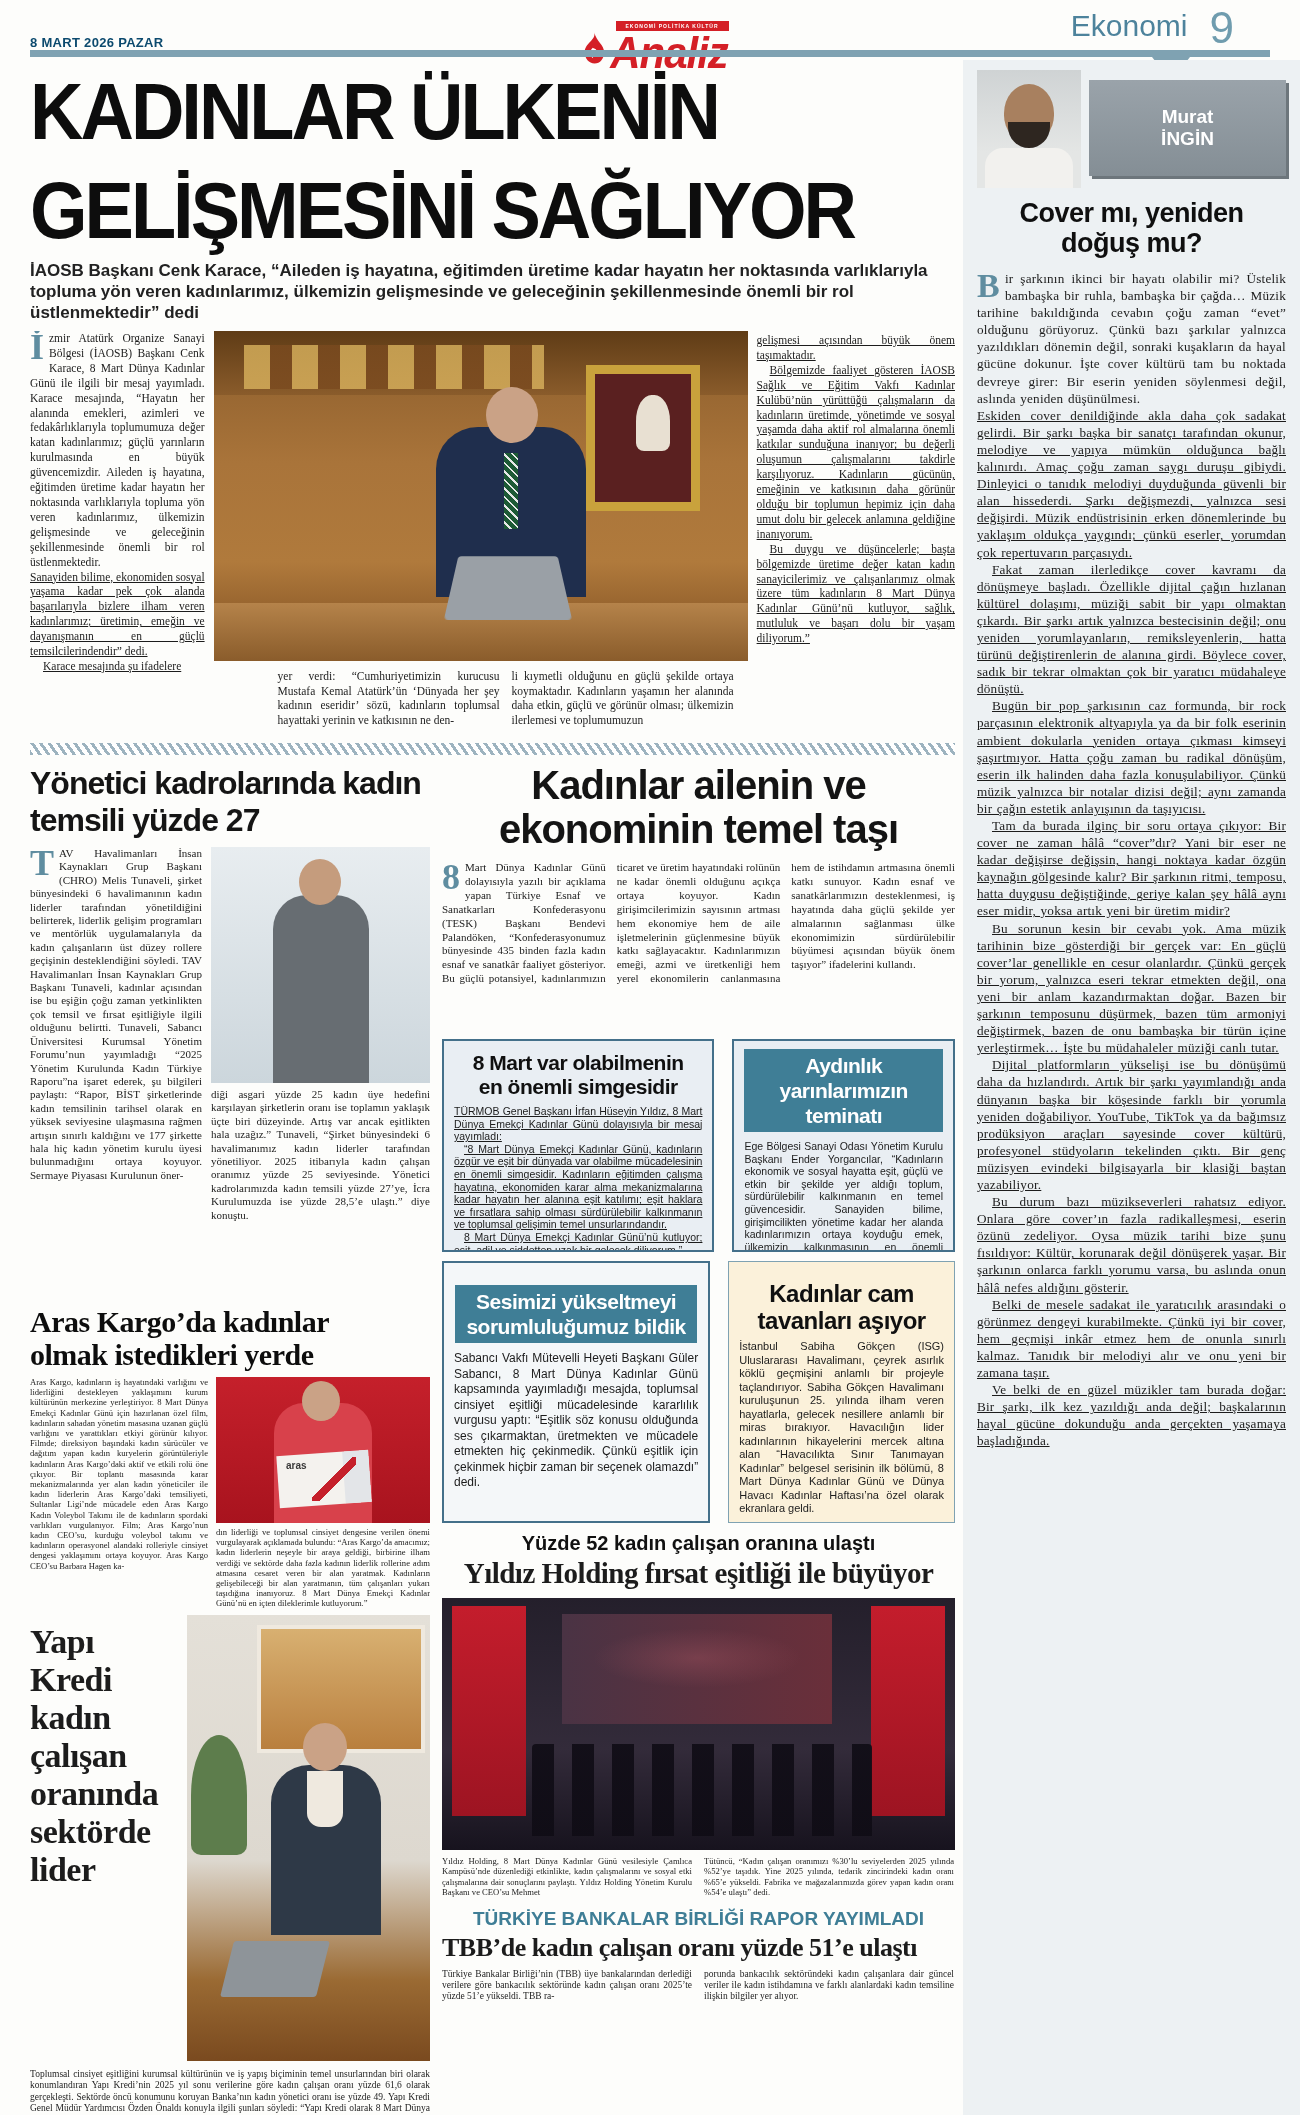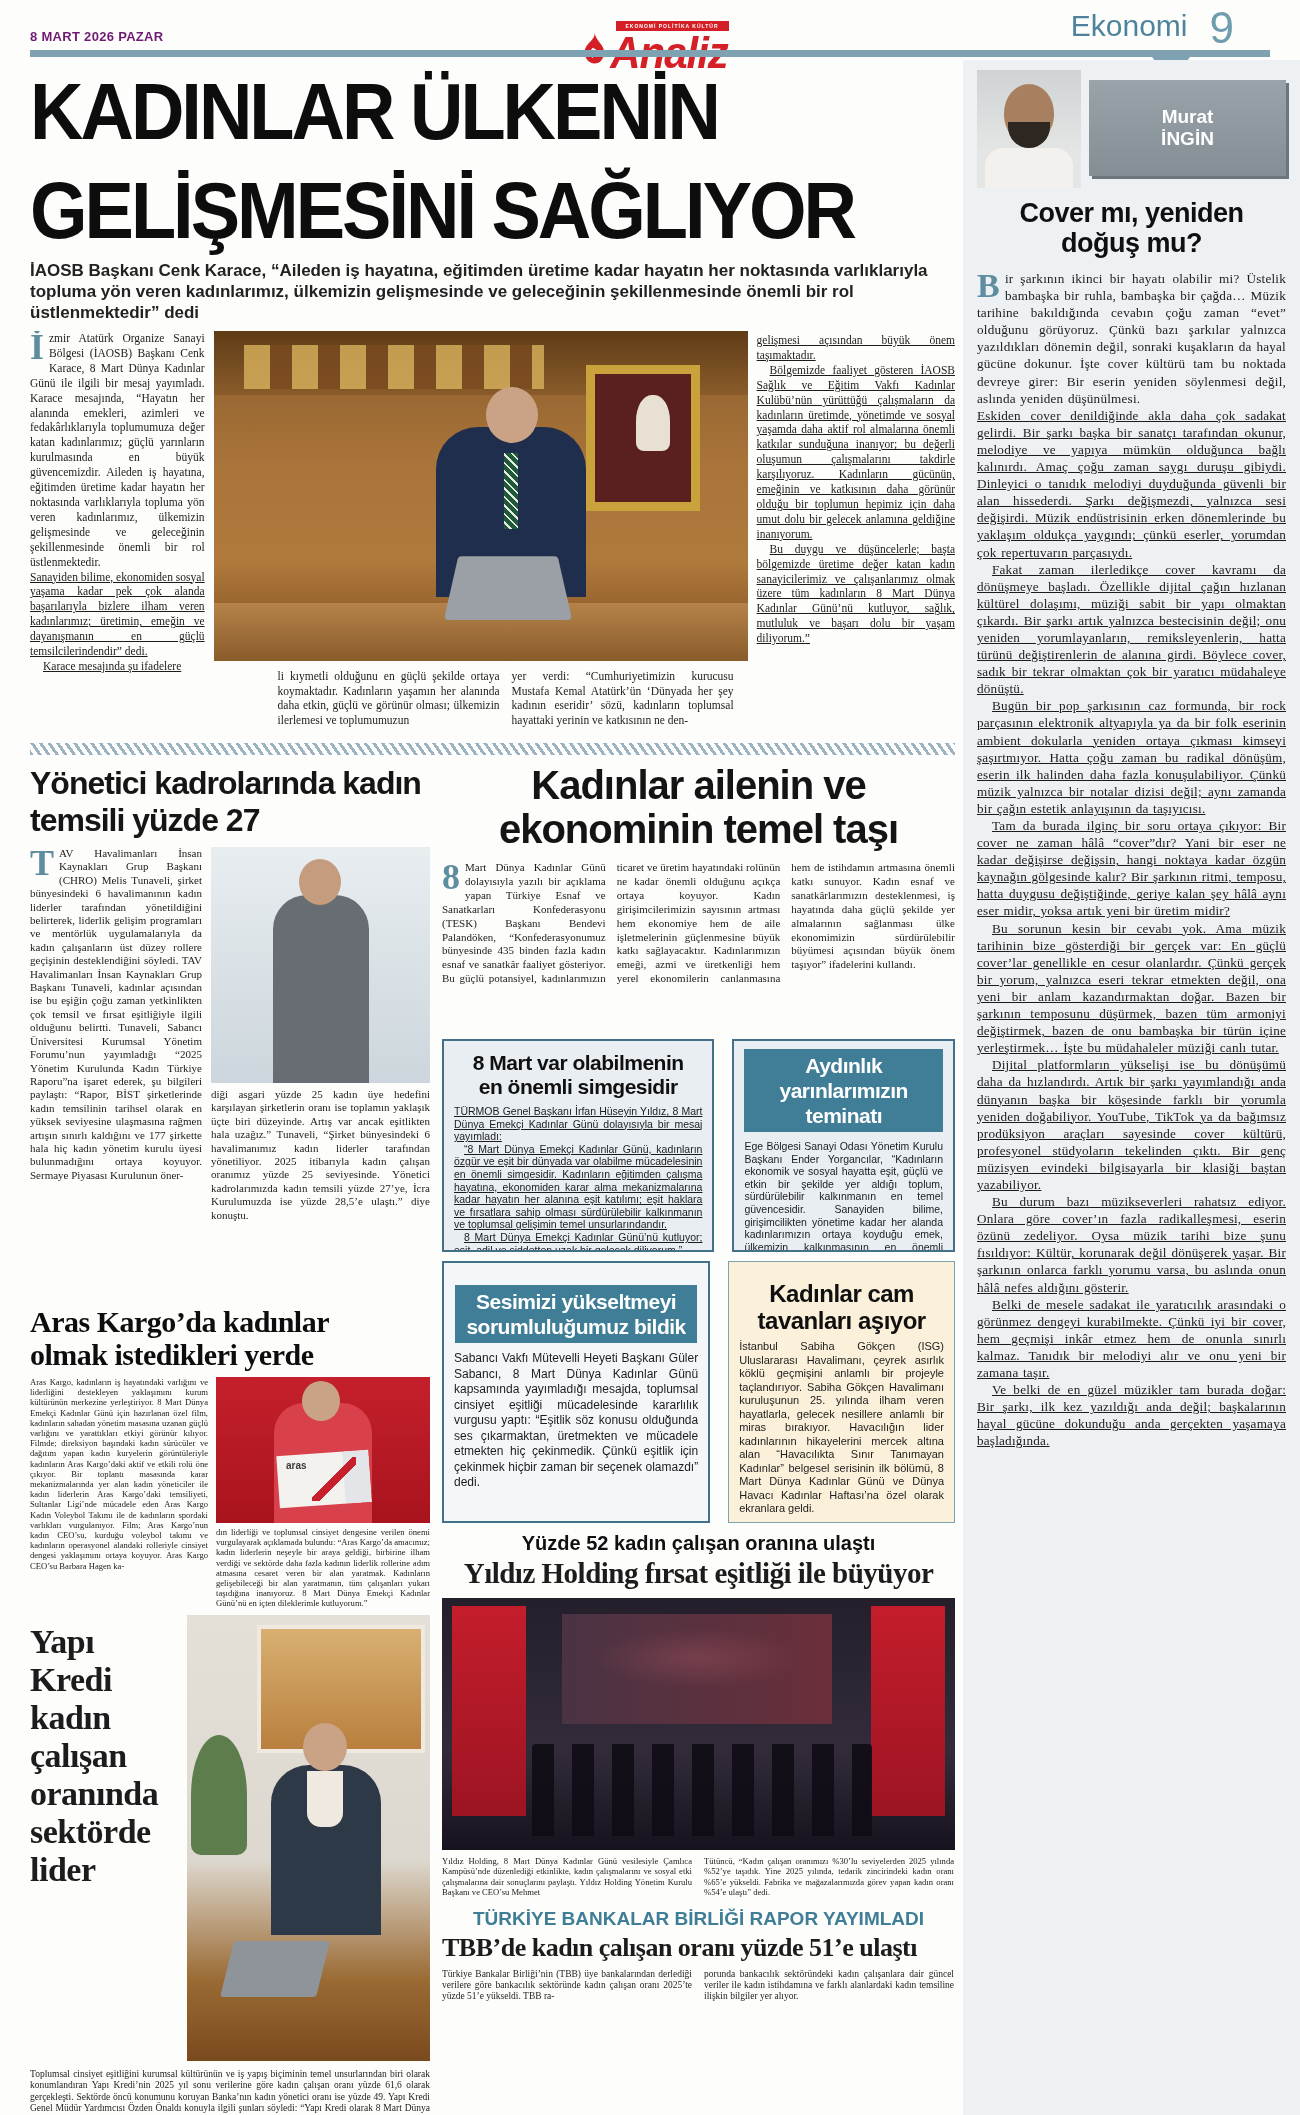--- a/index.html
+++ b/index.html
@@ -1,19 +1,19 @@
 <!DOCTYPE html>
 <html><head>
 <meta charset="utf-8">
 <style>
   html,body{margin:0;padding:0;background:#e9e9e9;}
   .page{position:relative;width:1300px;height:2115px;background:#fdfdfb;margin:0 auto;
         overflow:hidden;font-family:"Liberation Serif",serif;color:#1c1c1c;}
   
-  .hdr-date{position:absolute;left:30px;top:30px;font:700 13px/14px "Liberation Sans",sans-serif;color:#701a75;letter-spacing:.3px;}
+  .hdr-date{position:absolute;left:30px;top:36px;font:700 13px/14px "Liberation Sans",sans-serif;color:#0c4a6e;letter-spacing:.3px;}
   .logo{position:absolute;left:548px;top:14px;width:210px;text-align:center;}
   .logo-tag{display:inline-block;background:#d41f26;color:#fff;font:700 5px/8px "Liberation Sans",sans-serif;
             padding:1px 10px;letter-spacing:1px;margin-left:38px;}
   .logo-row{display:flex;align-items:center;justify-content:center;gap:2px;}
   .logo-name{font:italic 900 42px/40px "Liberation Sans",sans-serif;color:#d41f26;letter-spacing:-1px;
              transform:scaleY(1.05);}
   .hdr-right{position:absolute;right:66px;top:6px;display:flex;align-items:flex-start;gap:22px;}
   .hdr-section{font:400 30px/40px "Liberation Sans",sans-serif;color:#4d839c;}
   .hdr-pageno{font:400 44px/44px "Liberation Sans",sans-serif;color:#6f9cae;}
   .hdr-rule{position:absolute;left:30px;top:50px;width:1240px;height:7px;background:#7fa2b2;}
@@ -183,22 +183,22 @@
           <div class="pm-awards"></div>
           <div class="pm-portrait"></div>
           <div class="pm-portrait-fig"></div>
           <div class="pm-man"></div>
           <div class="pm-head"></div>
           <div class="pm-tie"></div>
           <div class="pm-desk"></div>
           <div class="pm-tablet"></div>
         </div>
         <div class="cap-row">
+          <div class="cap-col jt">yer verdi: “Cumhuriyetimizin kurucusu Mustafa Kemal Atatürk’ün ‘Dünyada her şey kadının eseridir’ sözü, kadınların toplumsal hayattaki yerinin ve katkısının ne den-</div>
           <div class="cap-col jt">li kıymetli olduğunu en güçlü şekilde ortaya koymaktadır. Kadınların yaşamın her alanında daha etkin, güçlü ve görünür olması; ülkemizin ilerlemesi ve toplumumuzun</div>
-          <div class="cap-col jt">yer verdi: “Cumhuriyetimizin kurucusu Mustafa Kemal Atatürk’ün ‘Dünyada her şey kadının eseridir’ sözü, kadınların toplumsal hayattaki yerinin ve katkısının ne den-</div>
         </div>
       </div>
       <div class="m-col3 jt">
         <div class="paras">
             <p>gelişmesi açısından büyük önem taşımaktadır.</p>
             <p>Bölgemizde faaliyet gösteren İAOSB Sağlık ve Eğitim Vakfı Kadınlar Kulübü’nün yürüttüğü çalışmaların da kadınların üretimde, yönetimde ve sosyal yaşamda daha aktif rol almalarına önemli katkılar sunduğuna inanıyor; bu değerli oluşumun çalışmalarını takdirle karşılıyoruz. Kadınların gücünün, emeğinin ve katkısının daha görünür olduğu bir toplumun hepimiz için daha umut dolu bir gelecek anlamına geldiğine inanıyorum.</p>
             <p>Bu duygu ve düşüncelerle; başta bölgemizde üretime değer katan kadın sanayicilerimiz ve çalışanlarımız olmak üzere tüm kadınların 8 Mart Dünya Kadınlar Günü’nü kutluyor, sağlık, mutluluk ve başarı dolu bir yaşam diliyorum.”</p>
           </div>
       </div>
     </div>

